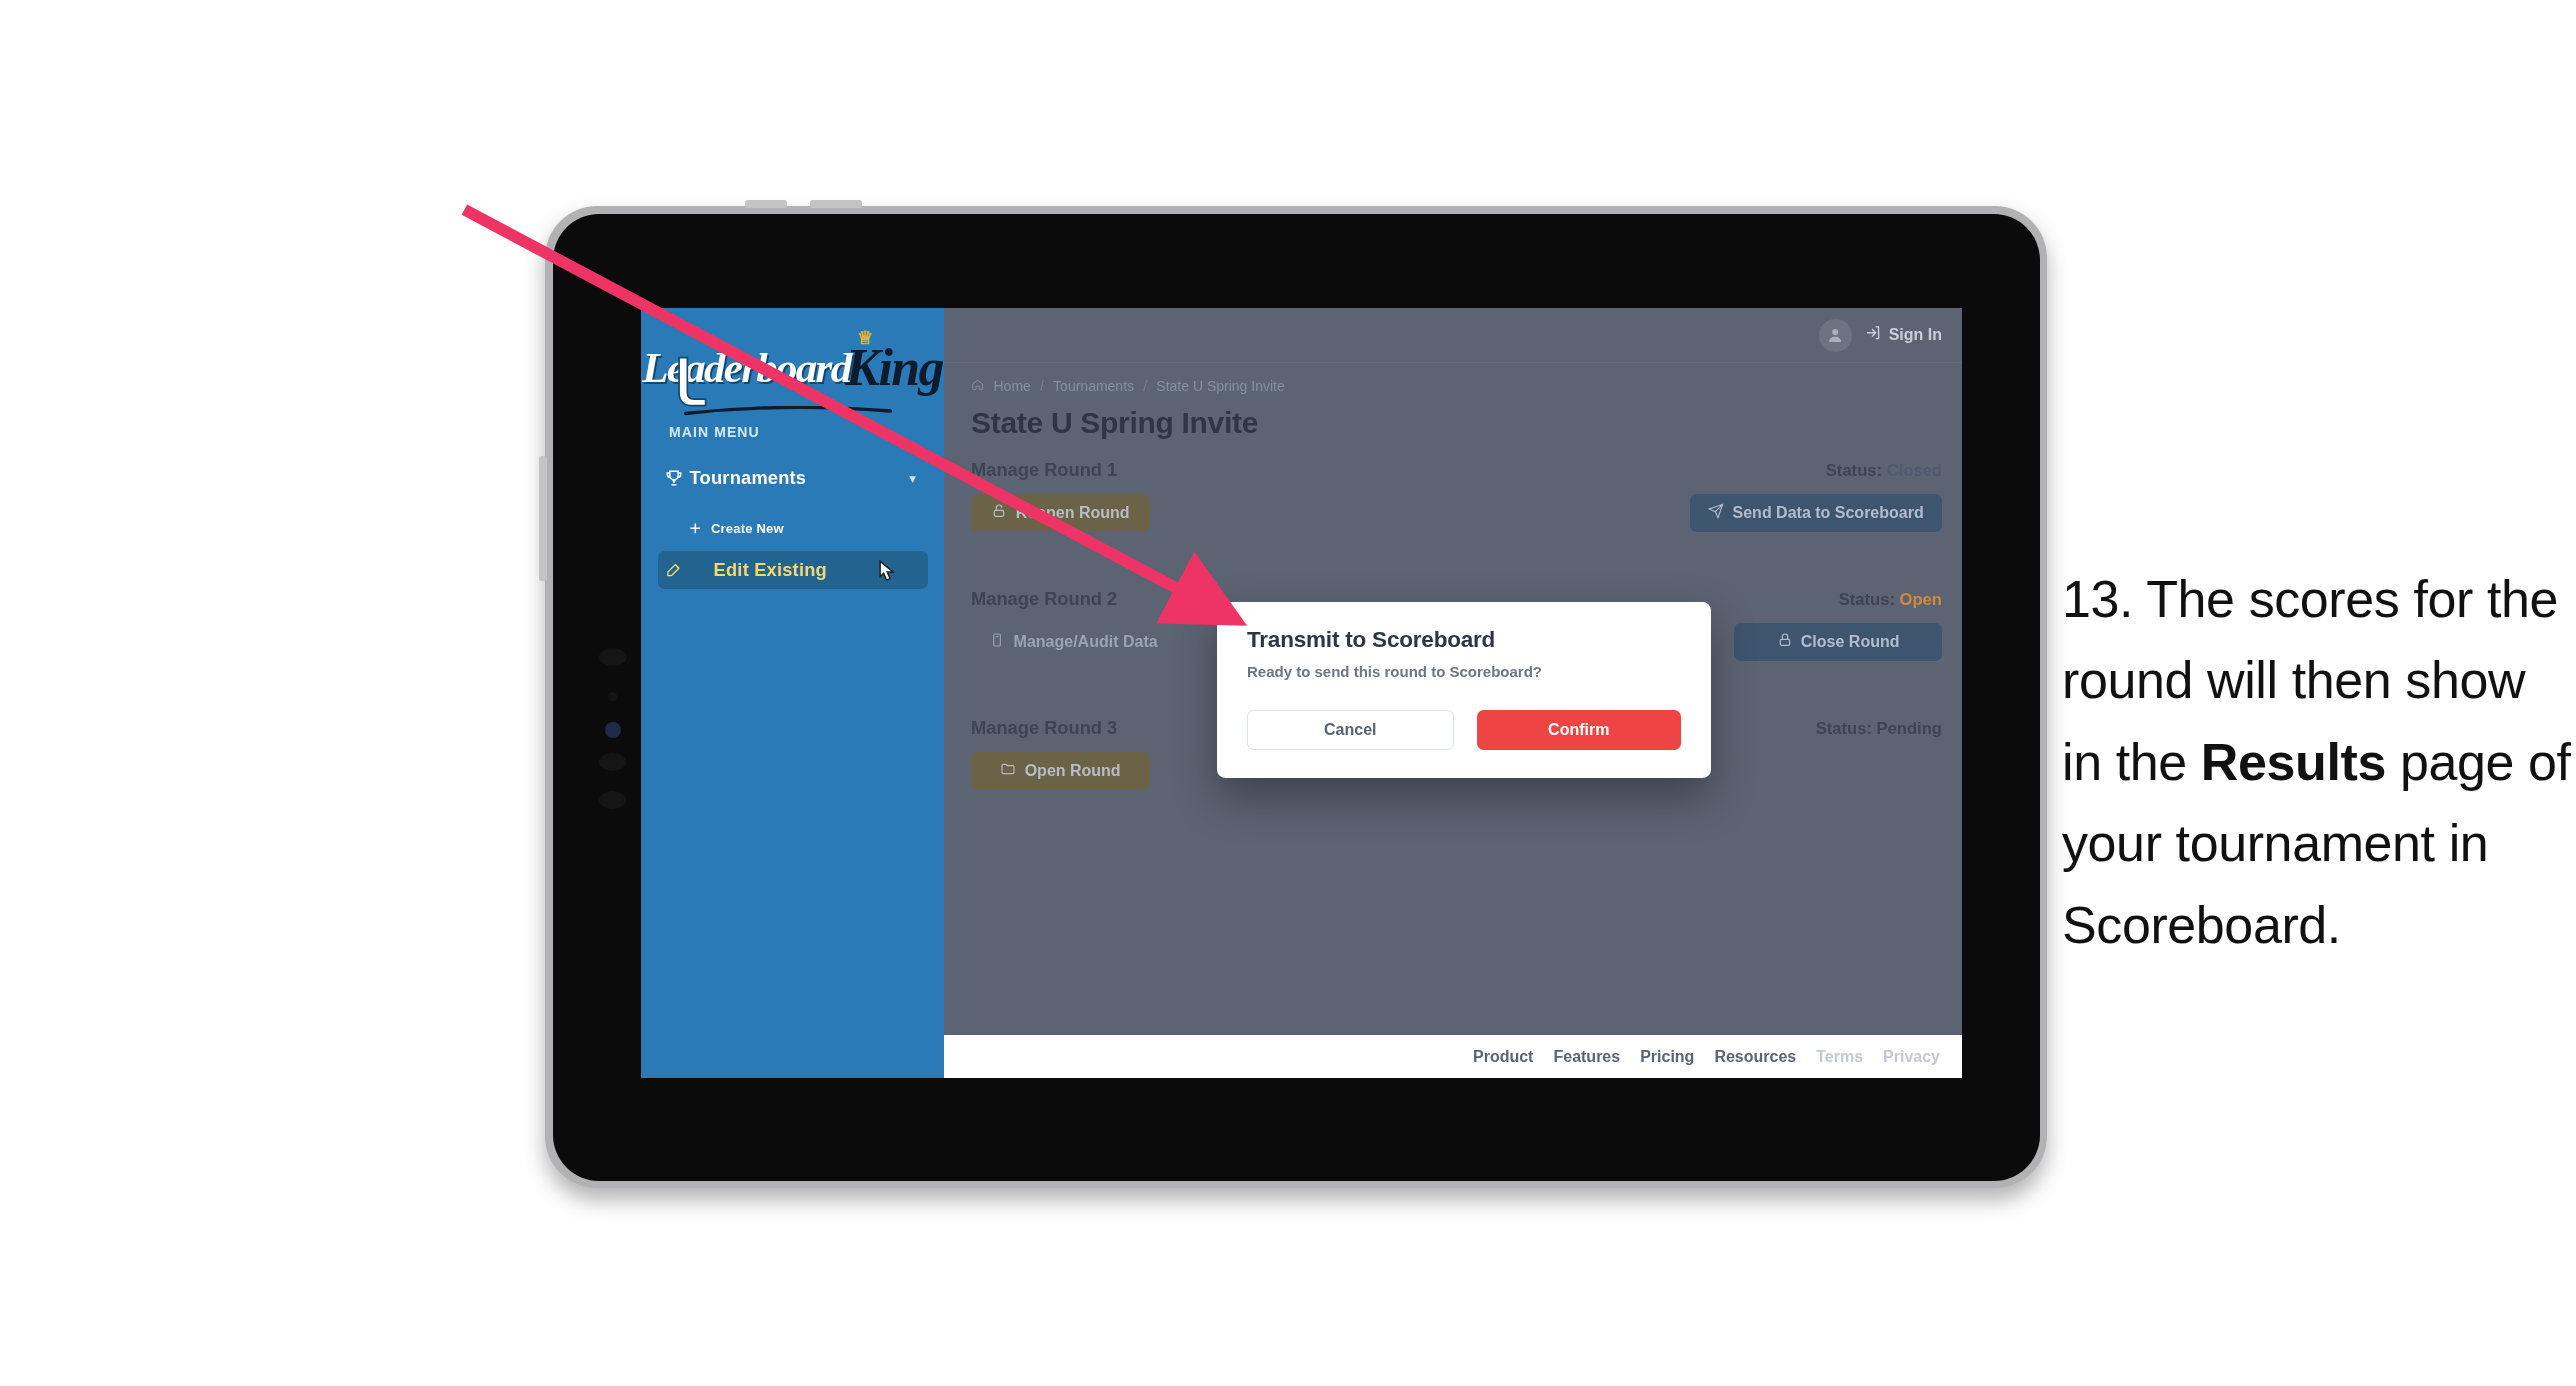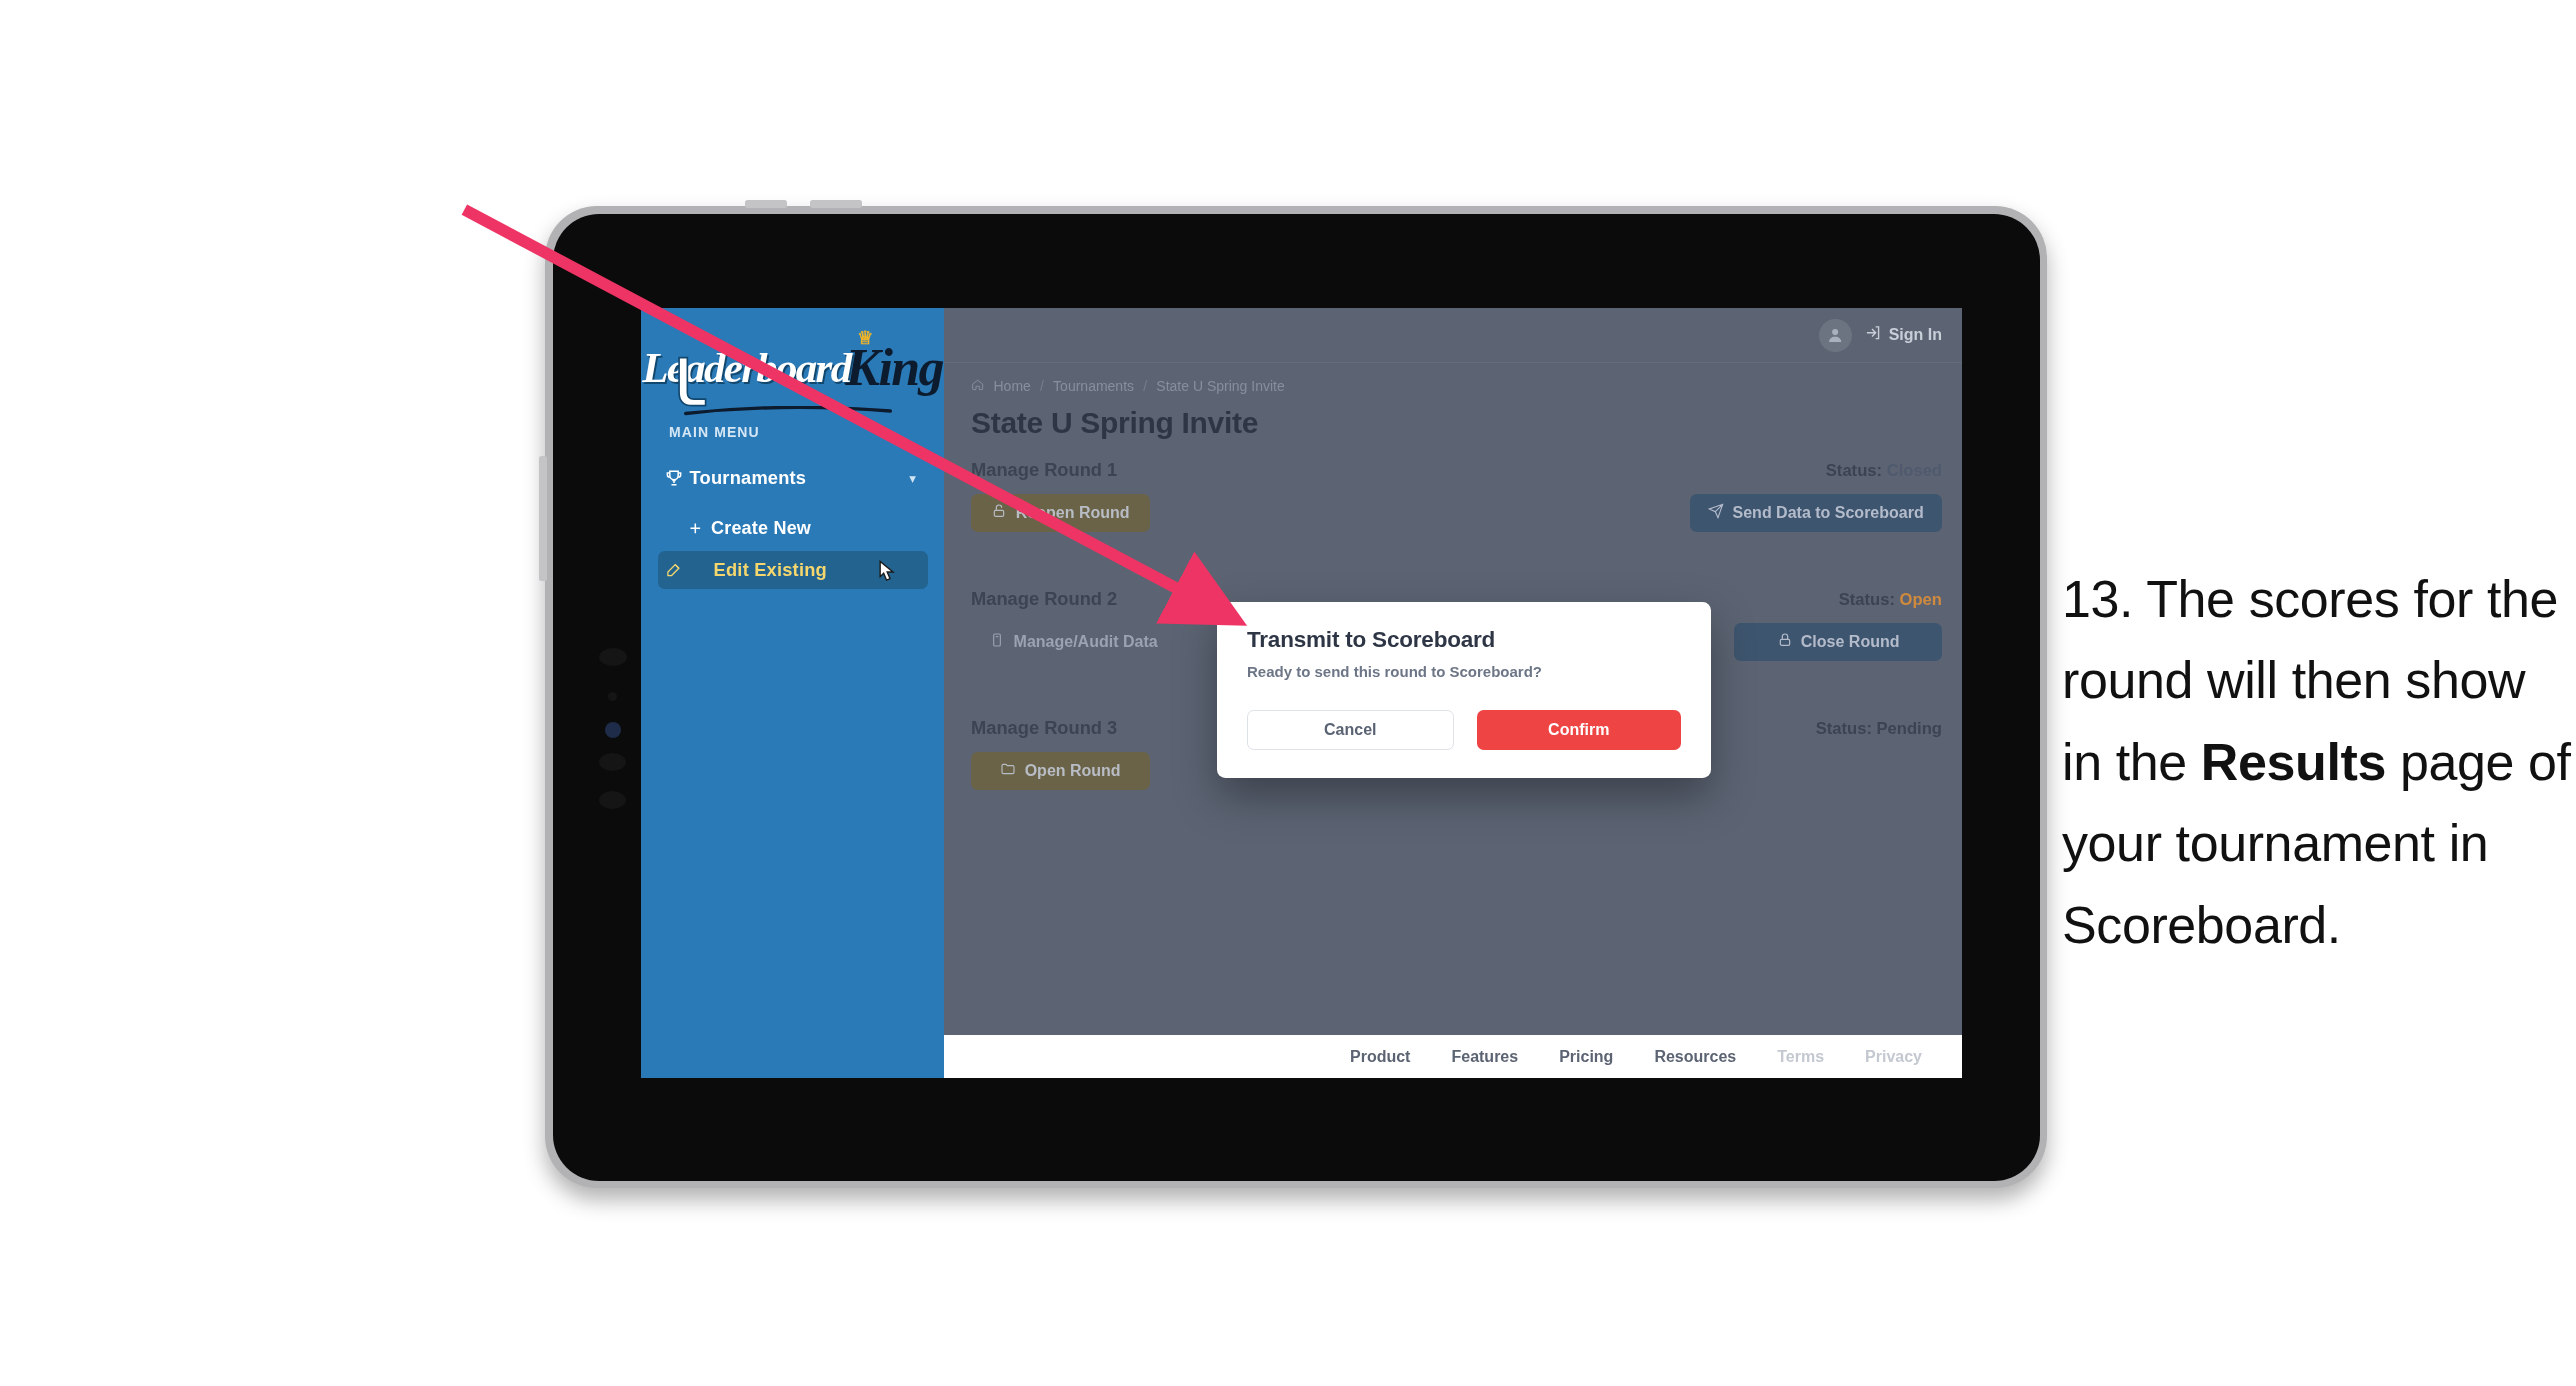--- a/index.html
+++ b/index.html
@@ -110,21 +110,21 @@
   #nav-tournaments { top: 151px; }
   #nav-create      { top: 201px; left: 38px; width: 248px; }
   #nav-edit        { top: 243px; background: #22638f; }
   .nav-icon {
     width: 32px; display: flex; align-items: center; justify-content: center;
     color: #ffffff;
   }
   .nav-label { font-size: 18.3px; font-weight: 700; color: #ffffff; letter-spacing: 0.2px; }
   #nav-edit .nav-label { color: #f5d76e; padding-left: 24px; }
   #nav-edit .nav-icon { color: #f5d76e; }
-  #nav-create .nav-label { color: #ffffff; font-size: 18px; }
+  #nav-create .nav-label { color: #ffffff; font-size: 13px; }
   #chevron-tournaments {
     position: absolute; right: 11.6px; top: 50%; transform: translateY(-50%);
     color: #cfe4f5; font-size: 13.3px;
   }
   #cursor-pointer {
     position: absolute; left: 231px; top: 250px;
     width: 28px; height: 35px; color: #ffffff;
   }
 
   
@@ -175,21 +175,21 @@
   }
   .btn-olive   { background: #6a6348; color: #b8bcc4; min-width: 179px; }
   .btn-steel   { background: #3e556f; color: #b4bccb; min-width: 208px; }
   .btn-ghost   { background: transparent; color: #9aa3b2; min-width: 179px; }
 
   
   #footer {
     position: absolute; left: 303px; right: 0; bottom: 0; height: 43px;
     background: #ffffff;
     display: flex; align-items: center; justify-content: flex-end;
-    gap: 41px; padding-right: 40px;
+    gap: 20px; padding-right: 22px;
   }
   .foot-link { font-size: 16px; font-weight: 700; color: #5c6473; }
   .foot-link.dim { color: #c3c8d1; }
 
   
   #modal {
     position: absolute; left: 576px; top: 294px;
     width: 494px; height: 176px;
     background: #ffffff; border-radius: 8.3px;
     box-shadow: 0 18.3px 43px rgba(0,0,0,0.34);

